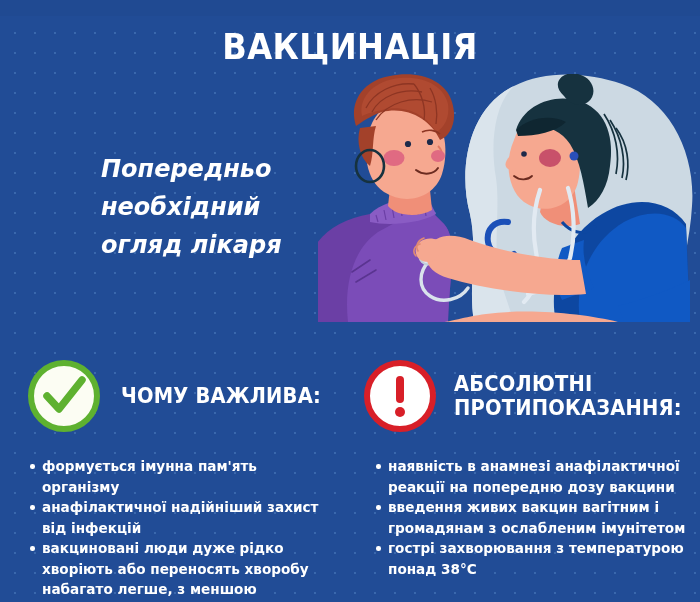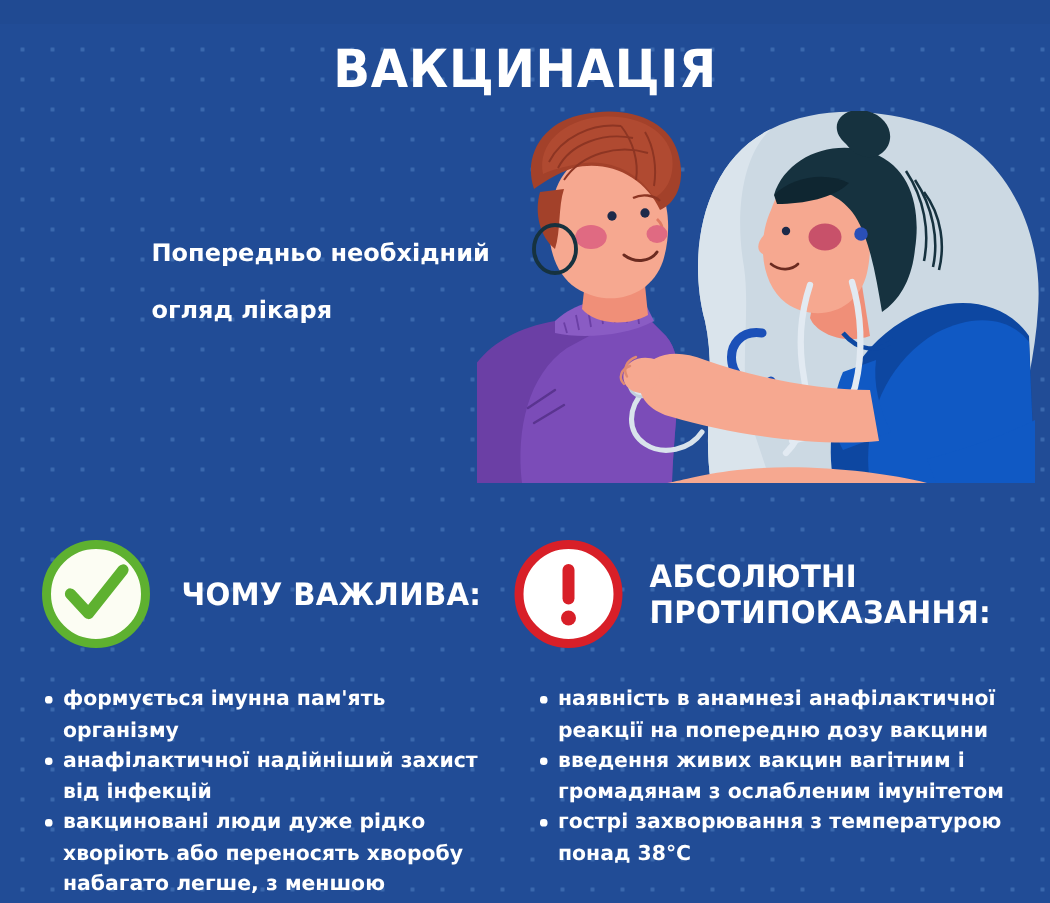--- a/index.html
+++ b/index.html
@@ -43,22 +43,23 @@
     font-family: "DejaVu Sans", sans-serif;
   }
 
   
   .headline {
     position: absolute;
     top: 134px;
     left: 101px;
     width: 230px;
     color: #ffffff;
-    font-weight: bold;
-    font-size: 16px;
+    font-style: italic;
+    font-weight: bold;
+    font-size: 24px;
     line-height: 38px;
     font-family: "DejaVu Sans", sans-serif;
   }
 
   
   .illustration {
     position: absolute;
     left: 318px;
     top: 58px;
     width: 382px;
@@ -67,21 +68,21 @@
   }
   .illustration svg { display: block; }
 
   
   .section-head {
     position: absolute;
     display: flex;
     align-items: center;
   }
   .section-head.left  { left: 28px;  top: 344px; width: 310px; text-align: right; }
-  .section-head.right { left: 343px; top: 344px; width: 330px; }
+  .section-head.right { left: 364px; top: 344px; width: 330px; }
 
   .badge {
     flex: 0 0 auto;
     width: 72px;
     height: 72px;
     border-radius: 50%;
     position: relative;
   }
   .badge.green {
     background: #fcfdf3;
@@ -111,21 +112,21 @@
   .bullets {
     position: absolute;
     list-style: none;
     color: #ffffff;
     font-weight: bold;
     font-size: 13.6px;
     line-height: 20.5px;
     font-family: "DejaVu Sans", sans-serif;
   }
   .bullets.left  { left: 30px;  top: 440px; width: 305px; }
-  .bullets.right { left: 360px; top: 440px; width: 322px; }
+  .bullets.right { left: 376px; top: 440px; width: 322px; }
 
   .bullets li {
     position: relative;
     padding-left: 12px;
     margin-bottom: 0;
   }
   .bullets li::before {
     content: "";
     position: absolute;
     left: 0;

